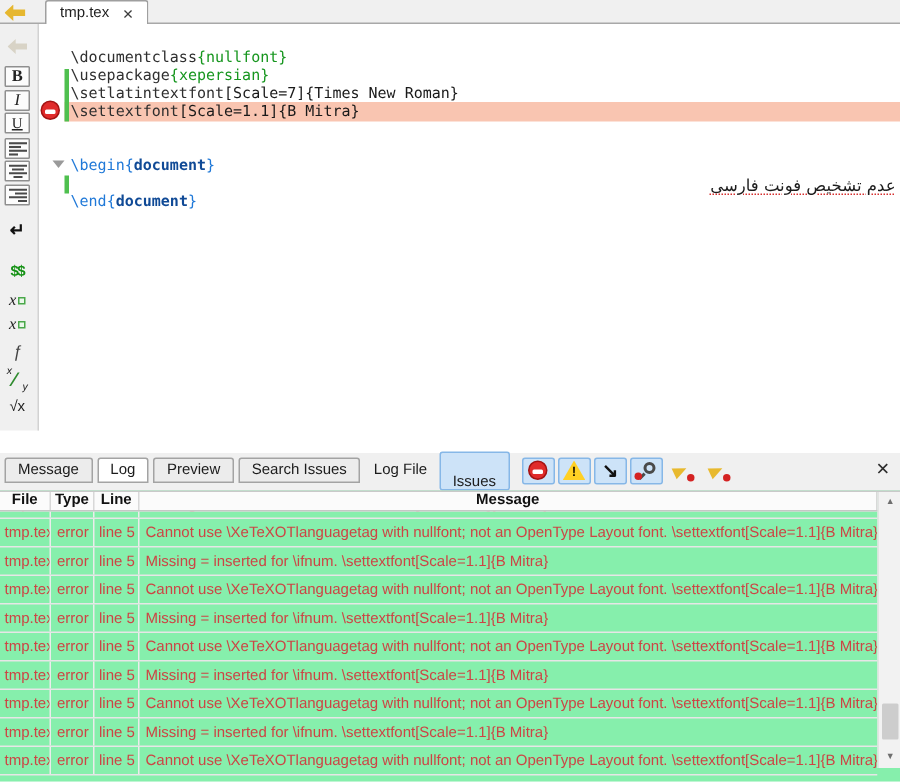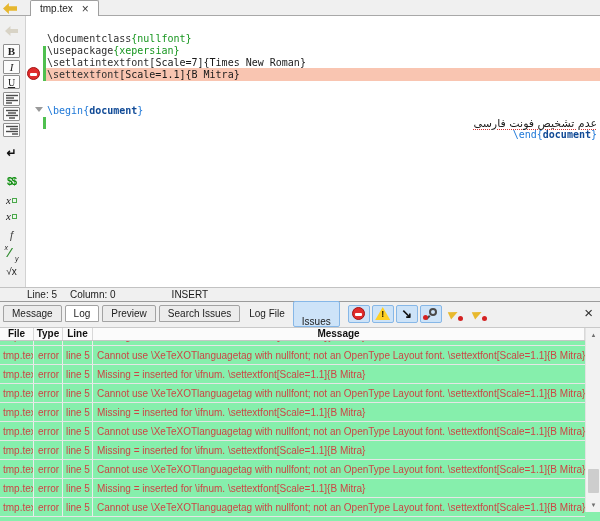--- a/index.html
+++ b/index.html
@@ -208,29 +208,24 @@
         <div class="stop-badge"></div>
       </div>
     <div id="fold-triangle"></div>
     <div id="editor-code">
         <div class="code-line" style="top: 17px;"><span class="seg-cmd">\documentclass</span><span class="seg-green">{nullfont}</span></div>
         <div class="code-line" style="top: 29px;"><span class="seg-cmd">\usepackage</span><span class="seg-green">{xepersian}</span></div>
         <div class="code-line" style="top: 41px;"><span class="seg-cmd">\setlatintextfont</span><span class="seg-plain">[Scale=7]</span><span class="seg-plain">{Times New Roman}</span></div>
         <div class="code-line" style="top: 53px;"><span class="seg-cmd">\settextfont</span><span class="seg-plain">[Scale=1.1]</span><span class="seg-plain">{B Mitra}</span></div>
         <div class="code-line" style="top: 89px;"><span class="seg-kwblue">\begin</span><span class="seg-kwblue">{</span><span class="seg-envname">document</span><span class="seg-kwblue">}</span></div>
         <div class="code-line rtl-line" style="top: 101px;"><span class="seg-rtltext">عدم تشخیص فونت فارسی</span></div>
-        <div class="code-line" style="top: 113px; text-align: right;"><span class="seg-kwblue">\end</span><span class="seg-kwblue">{</span><span class="seg-envname">document</span><span class="seg-kwblue">}</span></div>
+        <div class="code-line" style="top: 113px;"><span class="seg-kwblue">\end</span><span class="seg-kwblue">{</span><span class="seg-envname">document</span><span class="seg-kwblue">}</span></div>
       </div>
   </div>
 
-  <div id="statusbar">
-    <span id="status-line">Line: 5</span>
-    <span id="status-col">Column: 0</span>
-    <span id="status-mode">INSERT</span>
-  </div>
 
   <div id="panel">
     <div id="panel-tabs">
       <div class="ptab">Message</div>
       <div class="ptab active">Log</div>
       <div class="ptab">Preview</div>
       <div class="ptab">Search Issues</div>
       <div class="flat-label">Log File</div>
       <div class="toggle-on">Issues</div>
       <div class="icon-btn pressed">

